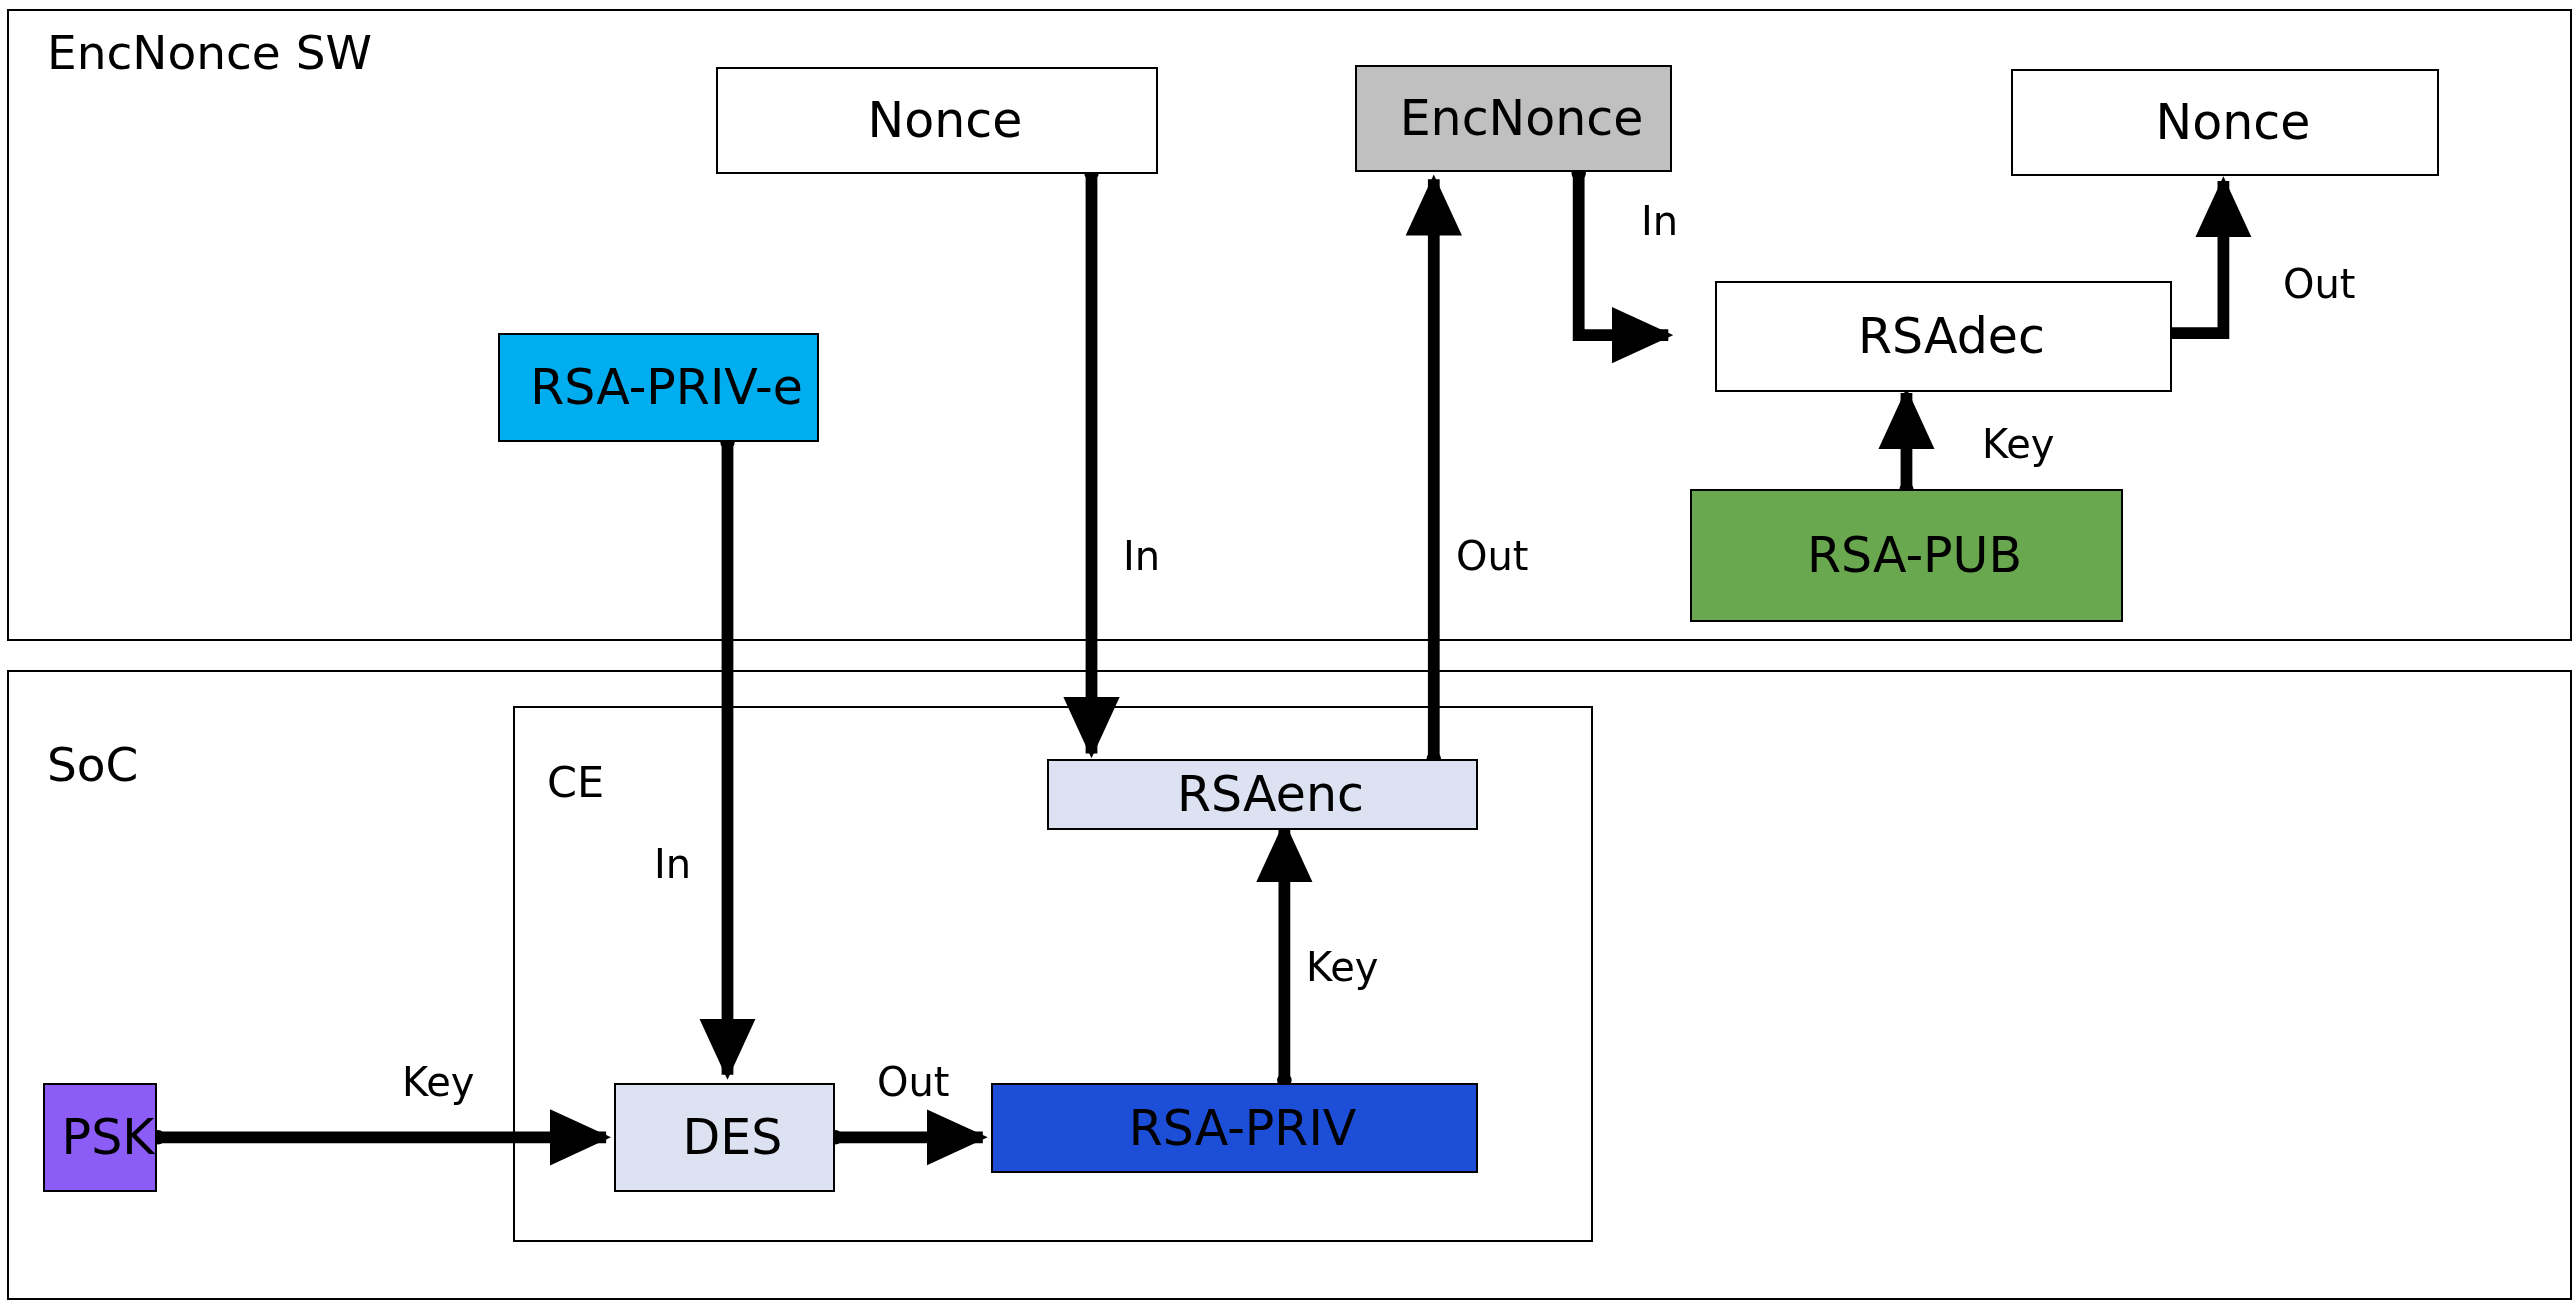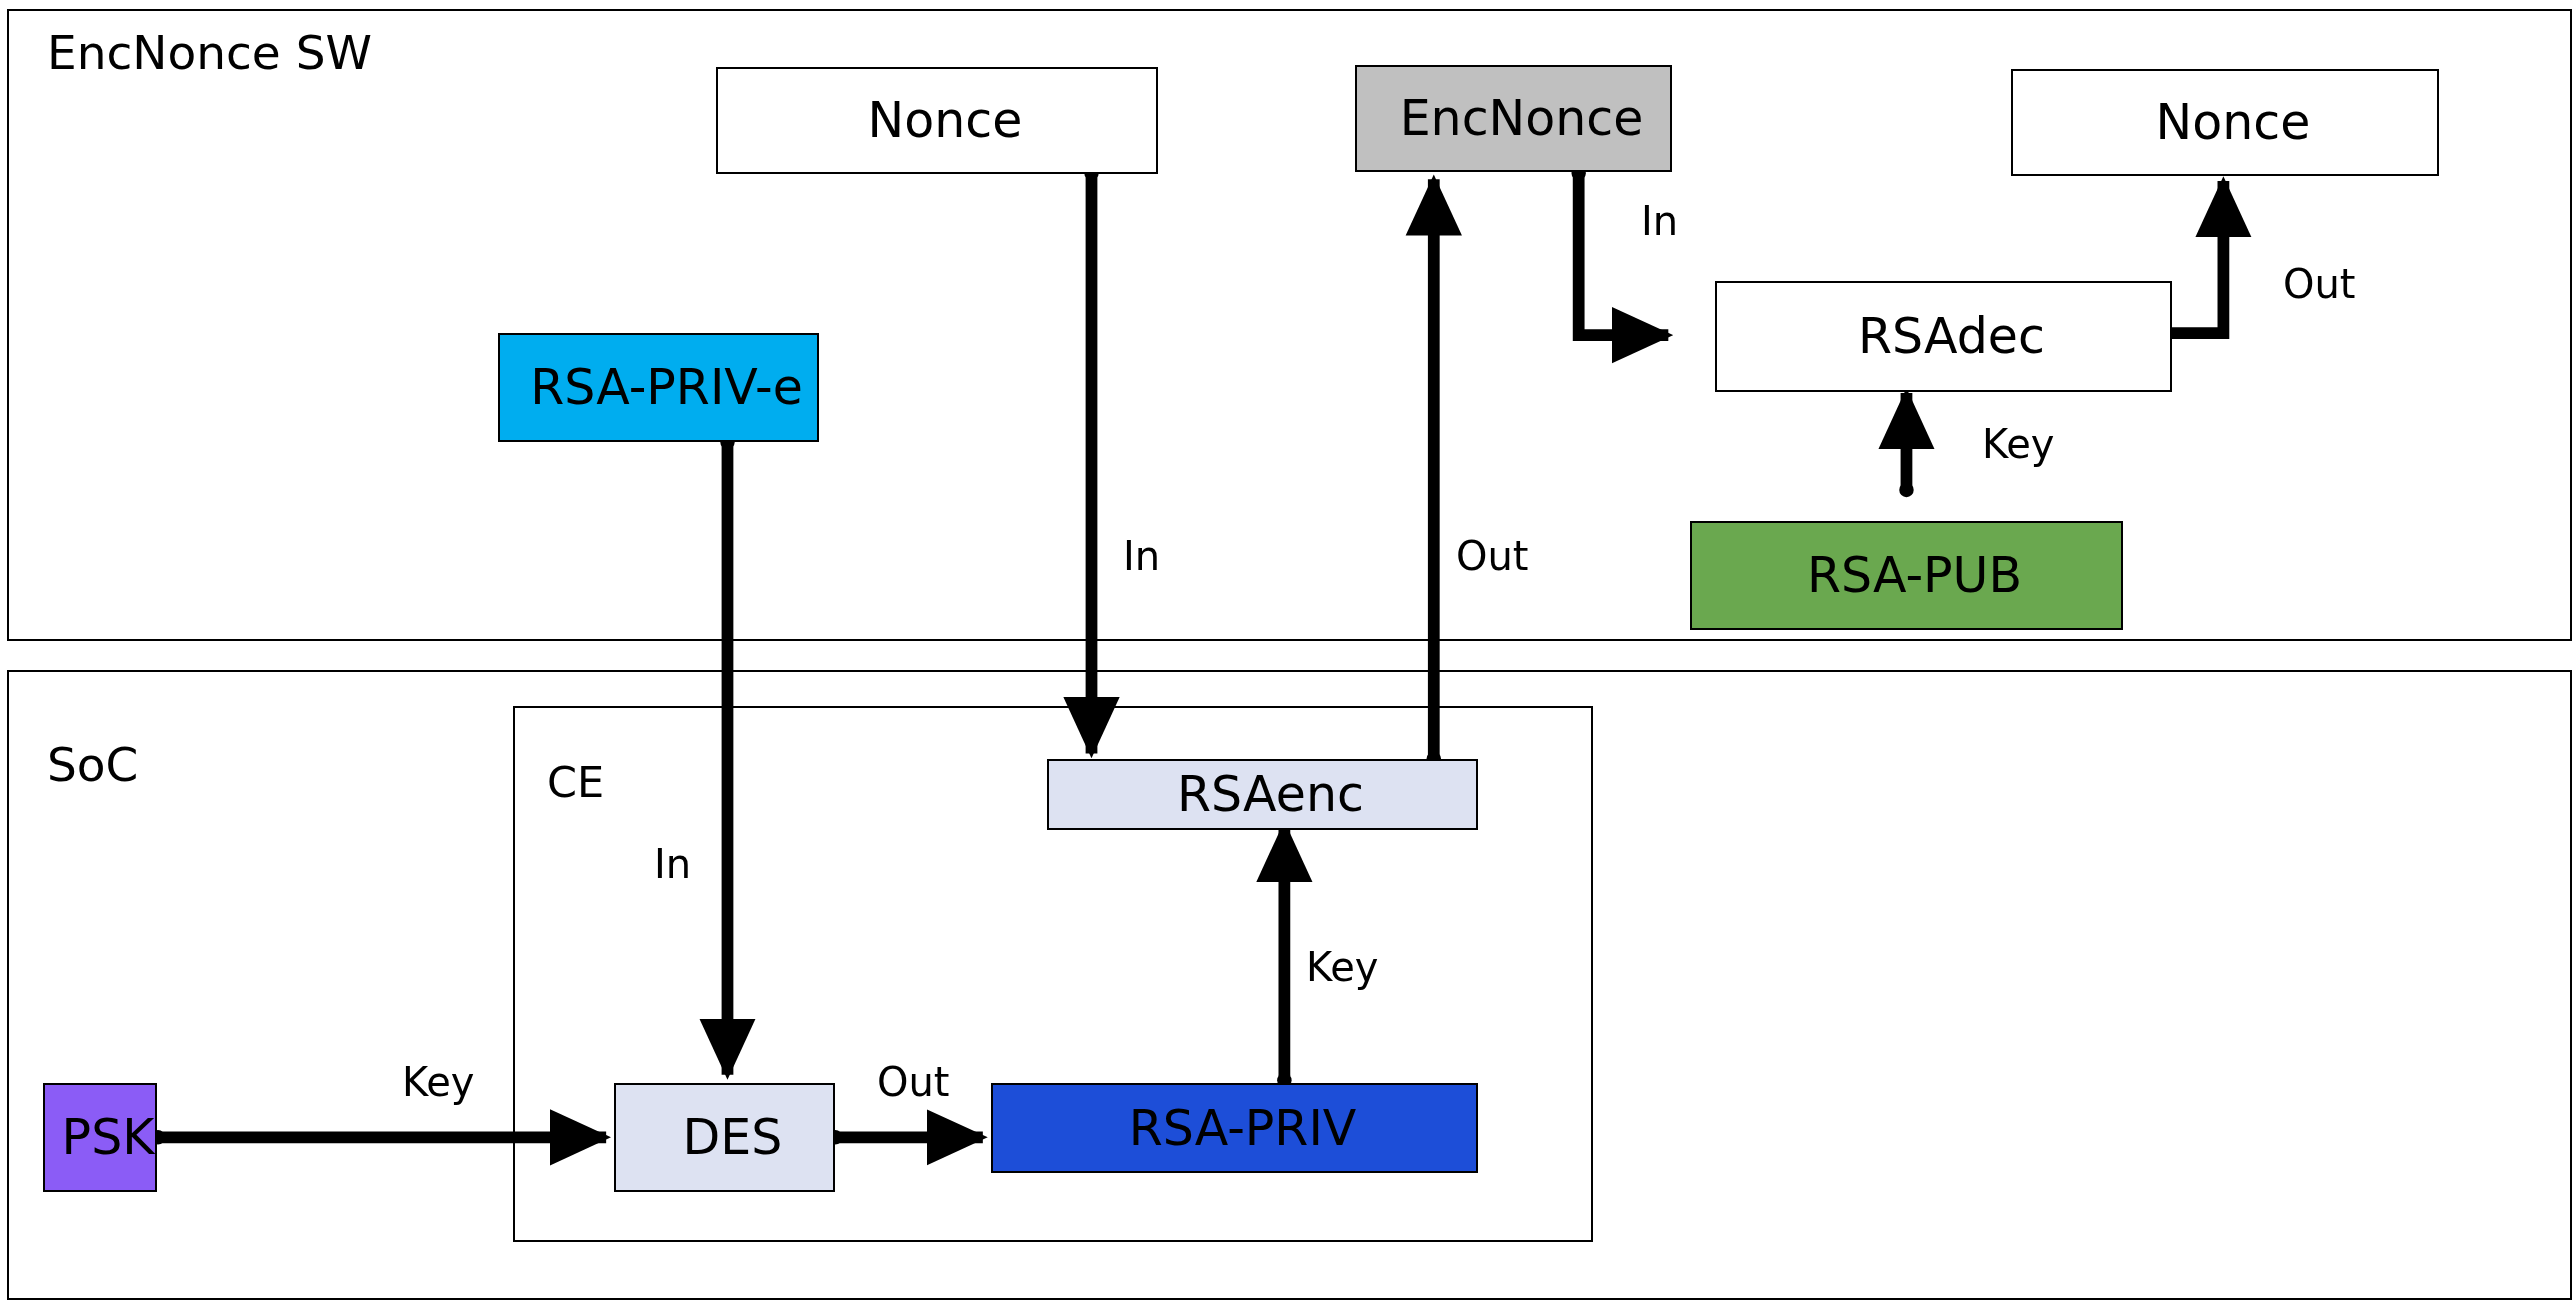--- a/index.html
+++ b/index.html
@@ -139,21 +139,21 @@
   <div class="node" style="left:716px; top:67px; width:442px; height:107px; background:#ffffff;">Nonce</div>
 
   <div class="node" style="left:1355px; top:65px; width:317px; height:107px; background:#c0c0c0;">EncNonce</div>
 
   <div class="node" style="left:2011px; top:69px; width:428px; height:107px; background:#ffffff;">Nonce</div>
 
   <div class="node" style="left:498px; top:333px; width:321px; height:109px; background:#00adef;">RSA-PRIV-e</div>
 
   <div class="node" style="left:1667px; top:281px; width:457px; height:111px; background:#ffffff;margin-left:48px;">RSAdec</div>
 
-  <div class="node" style="left:1690px; top:489px; width:433px; height:109px; background:#6aa84f;margin-top:32px;">RSA-PUB</div>
+  <div class="node" style="left:1690px; top:489px; width:433px; height:133px; background:#6aa84f;">RSA-PUB</div>
 
   <div class="node" style="left:1047px; top:759px; width:431px; height:71px; background:#dde2f2;">RSAenc</div>
 
   <div class="node" style="left:43px; top:1083px; width:114px; height:109px; background:#8b5cf6;">PSK</div>
 
   <div class="node" style="left:614px; top:1083px; width:221px; height:109px; background:#dde2f2;">DES</div>
 
   <div class="node" style="left:991px; top:1083px; width:487px; height:90px; background:#1d4ed8;">RSA-PRIV</div>
 
   <div class="edge-label" style="left:1123px; top:536px;">In</div>

